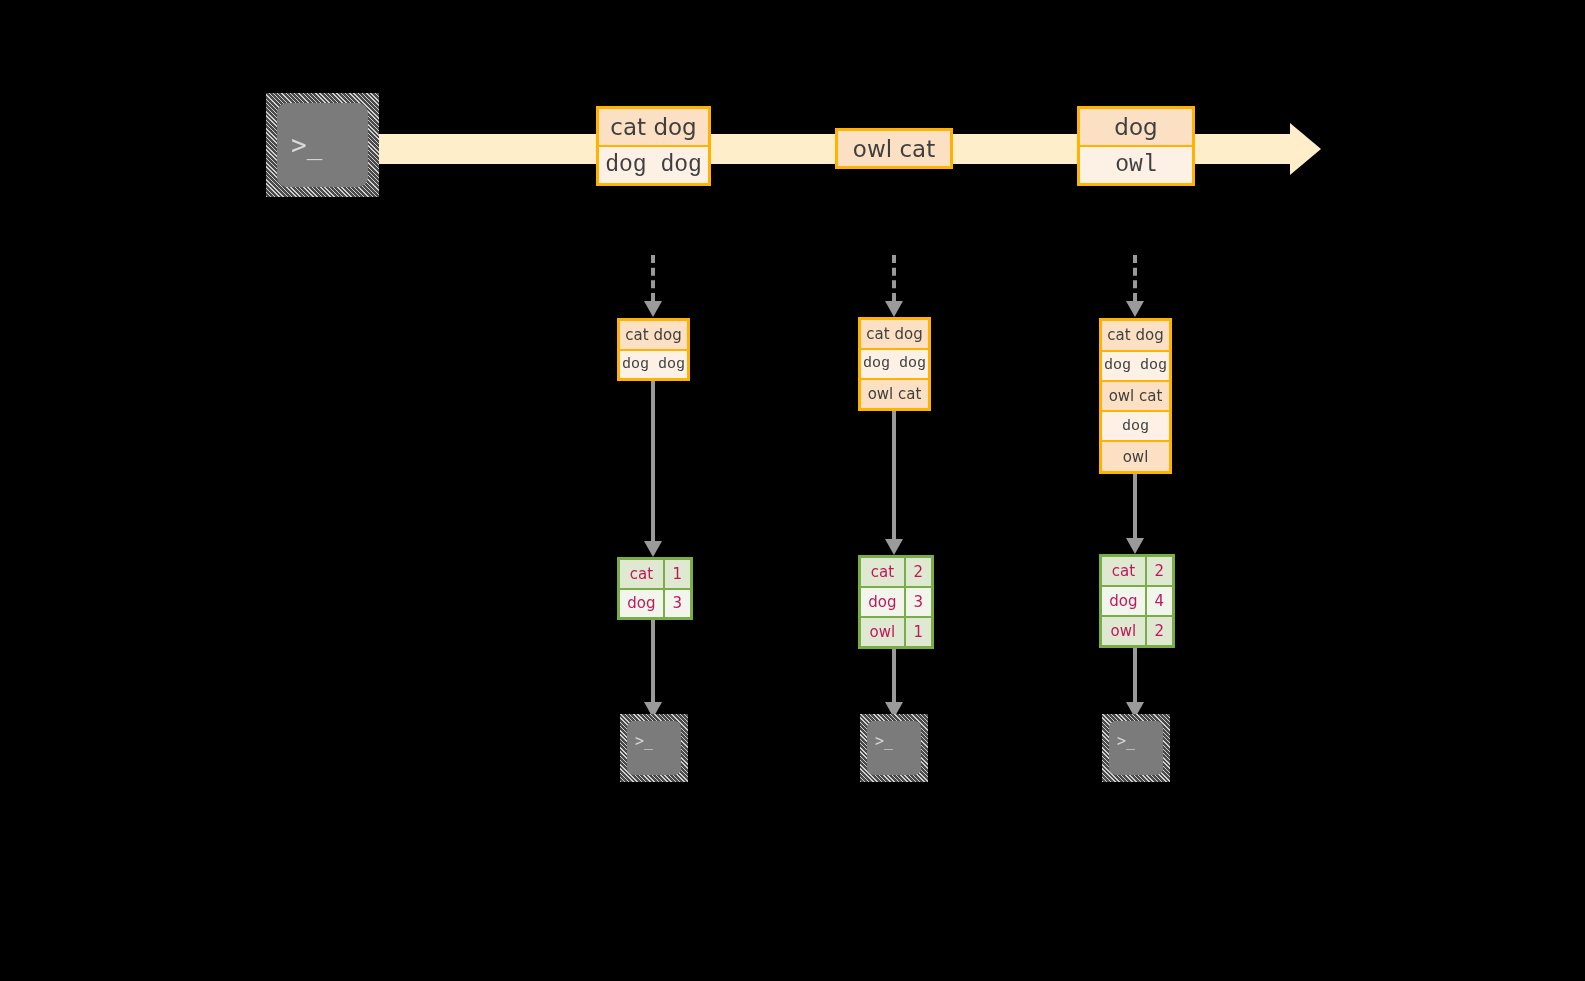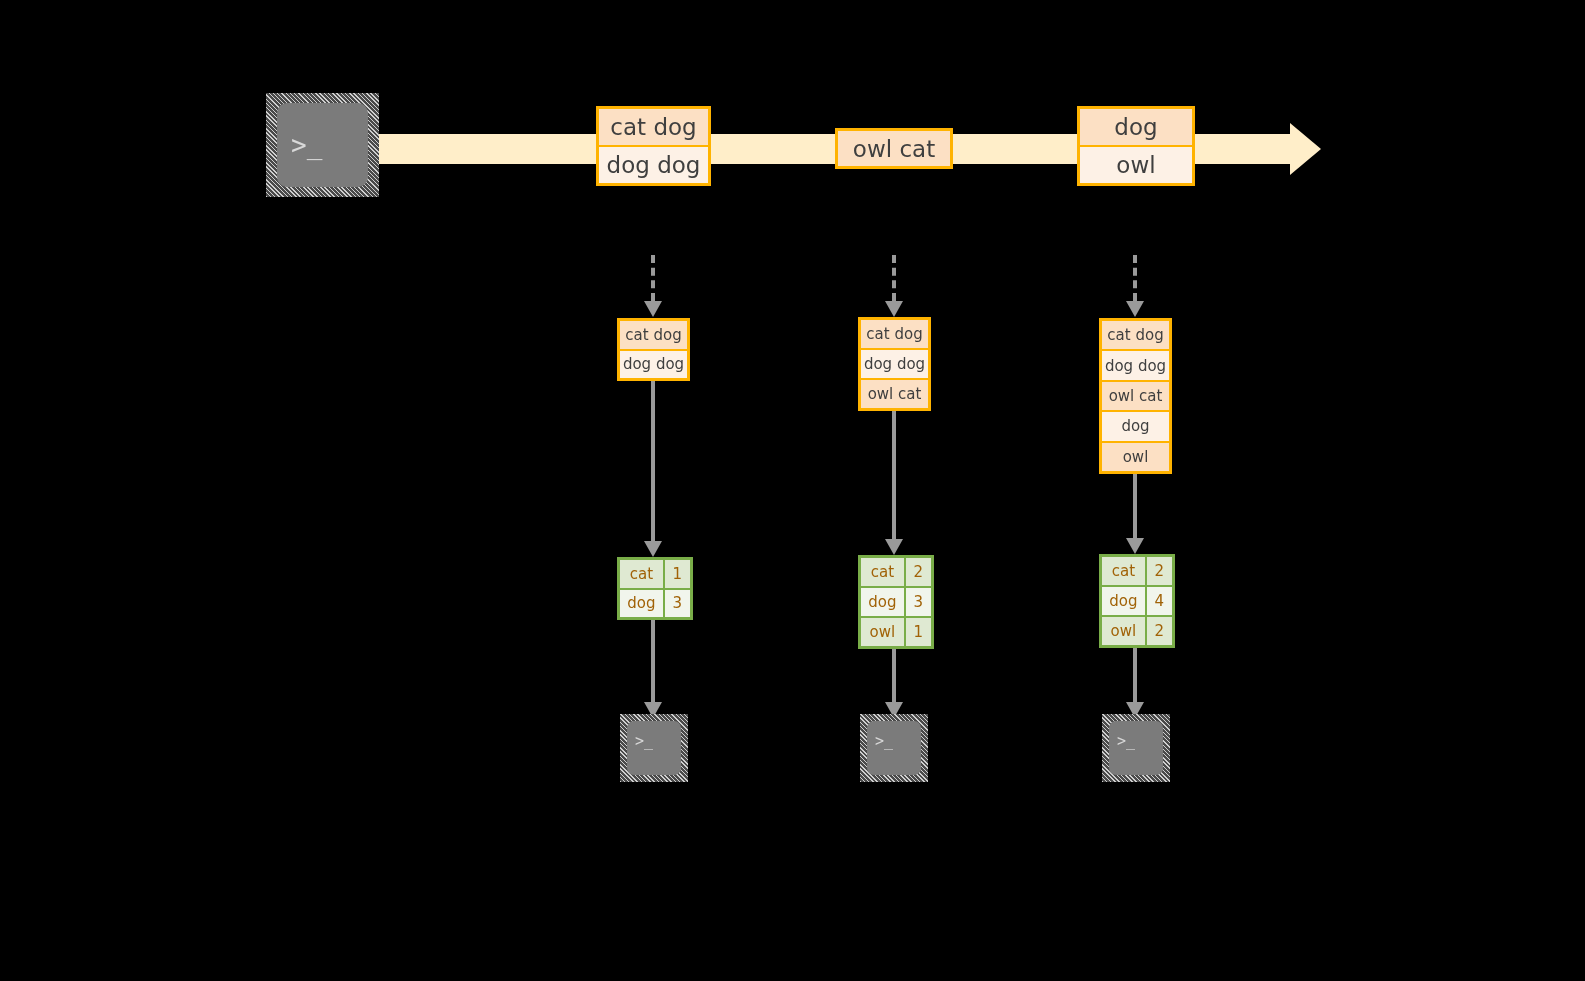--- a/index.html
+++ b/index.html
@@ -58,21 +58,21 @@
   }
   .rec-row {
     flex: 1 1 auto;
     display: flex; align-items: center; justify-content: center;
     color: #3f3f3f;
     white-space: nowrap;
     border-bottom: 2px solid #ffb300;
   }
   .rec-row:last-child { border-bottom: none; }
   .rec-row.shade-a { background: #fce0c4; }
-  .rec-row.shade-b { background: #fdf1e6; }
+  .rec-row.shade-b { background: #fdf1e6; font-family: Liberation Mono, monospace; }
 
   .rec.big { font-size: 23px; }
   .rec.small { font-size: 15px; }
 
   
   .tbl {
     position: absolute;
     border: 3px solid #79ad48;
     display: flex; flex-direction: column;
     font-size: 15px;
@@ -80,21 +80,21 @@
   .tbl-row {
     flex: 1 1 auto;
     display: flex;
     border-bottom: 2px solid #79ad48;
   }
   .tbl-row:last-child { border-bottom: none; }
   .tbl-row.shade-a .tbl-cell { background: #dfe9d2; }
   .tbl-row.shade-b .tbl-cell { background: #f1f5ec; }
   .tbl-cell {
     display: flex; align-items: center; justify-content: center;
-    color: #a16207; white-space: nowrap;
+    color: #be185d; white-space: nowrap;
   }
   .tbl-cell.key { width: 46px; border-right: 2px solid #79ad48; }
   .tbl-cell.val { width: 26px; }
 
   
   .conn { position: absolute; }
   .conn .shaft {
     position: absolute; left: 0; top: 0;
     width: 4px; background: #9a9a9a;
   }

